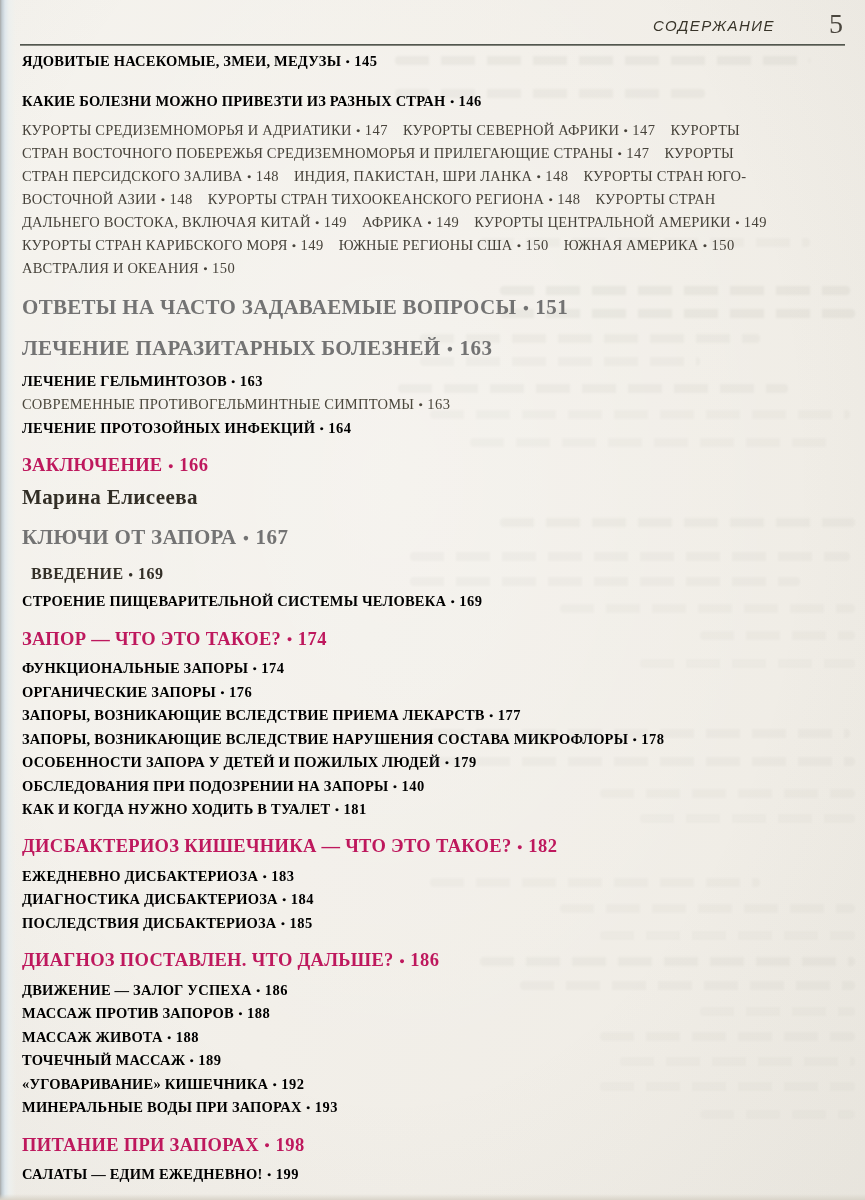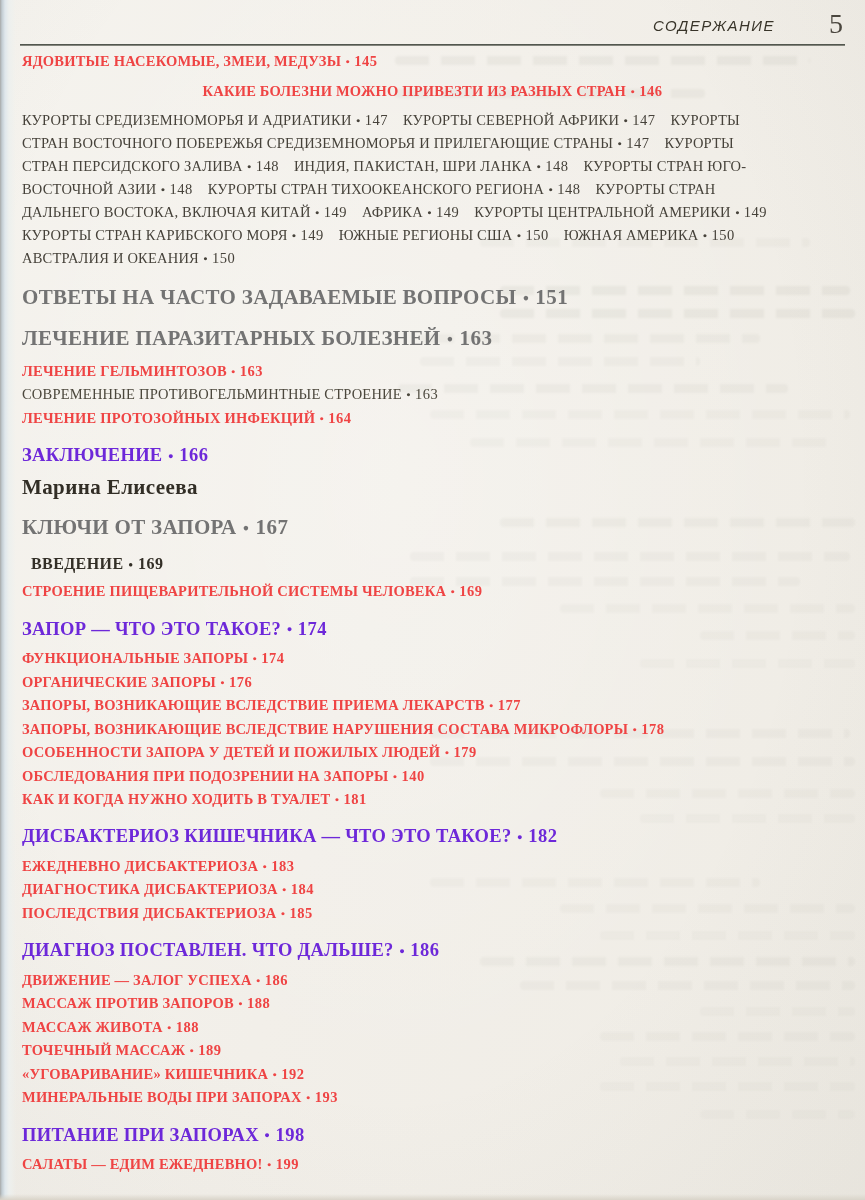--- a/index.html
+++ b/index.html
@@ -38,30 +38,30 @@
   .page-number{
     position:absolute;right:2px;top:0px;
     font-size:28px;font-weight:normal;color:#4a463e;
   }
   .header-rule{
     position:absolute;left:0;right:0;top:36px;height:2px;
     background:linear-gradient(180deg,#4c514a 0,#5a5e55 60%,rgba(120,120,110,.35) 100%);
   }
   
   #toc{position:absolute;left:22px;right:22px;top:50px;color:#39342b;}
-  .entry{font-size:14.5px;font-weight:bold;line-height:22.5px;letter-spacing:.2px;color:#ef4444;}
+  .entry{font-size:14.5px;font-weight:bold;line-height:22.5px;letter-spacing:.2px;color:#000000;}
   .entry.light{font-weight:normal;color:#4b473c;}
-  .gap-sm{margin-top:7px;text-align:center;}
+  .gap-sm{margin-top:17px;}
   .runin{font-size:14.5px;font-weight:normal;line-height:22px;letter-spacing:.2px;
          color:#46423a;max-width:762px;margin-top:5px;text-align:left;}
   .runin .runin-sep{display:inline-block;width:15px;}
   .chapter{font-size:21px;font-weight:bold;line-height:26px;letter-spacing:.3px;
            margin-top:14px;margin-bottom:8px;color:#737373;}
   .section{font-size:18.5px;font-weight:bold;line-height:24px;letter-spacing:.3px;
-           margin-top:13px;margin-bottom:6px;color:#6d28d9;}
+           margin-top:13px;margin-bottom:6px;color:#be185d;}
   .subsection{font-size:16px;font-weight:bold;line-height:22.5px;letter-spacing:.4px;
            margin-top:12px;margin-bottom:4px;color:#332f27;margin-left:9px;}
   .author{font-size:21px;font-weight:bold;line-height:26px;letter-spacing:.4px;
            margin-bottom:2px;color:#322e26;}
   .dot{font-size:.5em;vertical-align:.28em;margin:0 .6em;letter-spacing:0;}
   .pageref{letter-spacing:.5px;}
 </style>
 </head>
 <body>
 
@@ -106,21 +106,21 @@
   <div class="header-rule"></div>
 </div>
 
 <div id="toc">
     <div class="entry"><span>ЯДОВИТЫЕ НАСЕКОМЫЕ, ЗМЕИ, МЕДУЗЫ</span><span class="dot">●</span><span class="pageref">145</span></div>
     <div class="entry gap-sm"><span>КАКИЕ БОЛЕЗНИ МОЖНО ПРИВЕЗТИ ИЗ РАЗНЫХ СТРАН</span><span class="dot">●</span><span class="pageref">146</span></div>
     <div class="runin"><span>КУРОРТЫ СРЕДИЗЕМНОМОРЬЯ И АДРИАТИКИ</span><span class="dot">●</span><span class="pageref">147</span><span class="runin-sep"></span><span>КУРОРТЫ СЕВЕРНОЙ АФРИКИ</span><span class="dot">●</span><span class="pageref">147</span><span class="runin-sep"></span><span>КУРОРТЫ СТРАН ВОСТОЧНОГО ПОБЕРЕЖЬЯ СРЕДИЗЕМНОМОРЬЯ И ПРИЛЕГАЮЩИЕ СТРАНЫ</span><span class="dot">●</span><span class="pageref">147</span><span class="runin-sep"></span><span>КУРОРТЫ СТРАН ПЕРСИДСКОГО ЗАЛИВА</span><span class="dot">●</span><span class="pageref">148</span><span class="runin-sep"></span><span>ИНДИЯ, ПАКИСТАН, ШРИ ЛАНКА</span><span class="dot">●</span><span class="pageref">148</span><span class="runin-sep"></span><span>КУРОРТЫ СТРАН ЮГО-ВОСТОЧНОЙ АЗИИ</span><span class="dot">●</span><span class="pageref">148</span><span class="runin-sep"></span><span>КУРОРТЫ СТРАН ТИХООКЕАНСКОГО РЕГИОНА</span><span class="dot">●</span><span class="pageref">148</span><span class="runin-sep"></span><span>КУРОРТЫ СТРАН ДАЛЬНЕГО ВОСТОКА, ВКЛЮЧАЯ КИТАЙ</span><span class="dot">●</span><span class="pageref">149</span><span class="runin-sep"></span><span>АФРИКА</span><span class="dot">●</span><span class="pageref">149</span><span class="runin-sep"></span><span>КУРОРТЫ ЦЕНТРАЛЬНОЙ АМЕРИКИ</span><span class="dot">●</span><span class="pageref">149</span><span class="runin-sep"></span><span>КУРОРТЫ СТРАН КАРИБСКОГО МОРЯ</span><span class="dot">●</span><span class="pageref">149</span><span class="runin-sep"></span><span>ЮЖНЫЕ РЕГИОНЫ США</span><span class="dot">●</span><span class="pageref">150</span><span class="runin-sep"></span><span>ЮЖНАЯ АМЕРИКА</span><span class="dot">●</span><span class="pageref">150</span><span class="runin-sep"></span><span>АВСТРАЛИЯ И ОКЕАНИЯ</span><span class="dot">●</span><span class="pageref">150</span></div>
     <div class="chapter"><span>ОТВЕТЫ НА ЧАСТО ЗАДАВАЕМЫЕ ВОПРОСЫ</span><span class="dot">●</span><span class="pageref">151</span></div>
     <div class="chapter"><span>ЛЕЧЕНИЕ ПАРАЗИТАРНЫХ БОЛЕЗНЕЙ</span><span class="dot">●</span><span class="pageref">163</span></div>
     <div class="entry"><span>ЛЕЧЕНИЕ ГЕЛЬМИНТОЗОВ</span><span class="dot">●</span><span class="pageref">163</span></div>
-    <div class="entry light"><span>СОВРЕМЕННЫЕ ПРОТИВОГЕЛЬМИНТНЫЕ СТРОЕНИЕ</span><span class="dot">●</span><span class="pageref">163</span></div>
+    <div class="entry light"><span>СОВРЕМЕННЫЕ ПРОТИВОГЕЛЬМИНТНЫЕ СИМПТОМЫ</span><span class="dot">●</span><span class="pageref">163</span></div>
     <div class="entry"><span>ЛЕЧЕНИЕ ПРОТОЗОЙНЫХ ИНФЕКЦИЙ</span><span class="dot">●</span><span class="pageref">164</span></div>
     <div class="section"><span>ЗАКЛЮЧЕНИЕ</span><span class="dot">●</span><span class="pageref">166</span></div>
     <div class="author"><span>Марина Елисеева</span></div>
     <div class="chapter"><span>КЛЮЧИ ОТ ЗАПОРА</span><span class="dot">●</span><span class="pageref">167</span></div>
     <div class="subsection"><span>ВВЕДЕНИЕ</span><span class="dot">●</span><span class="pageref">169</span></div>
     <div class="entry"><span>СТРОЕНИЕ ПИЩЕВАРИТЕЛЬНОЙ СИСТЕМЫ ЧЕЛОВЕКА</span><span class="dot">●</span><span class="pageref">169</span></div>
     <div class="section"><span>ЗАПОР — ЧТО ЭТО ТАКОЕ?</span><span class="dot">●</span><span class="pageref">174</span></div>
     <div class="entry"><span>ФУНКЦИОНАЛЬНЫЕ ЗАПОРЫ</span><span class="dot">●</span><span class="pageref">174</span></div>
     <div class="entry"><span>ОРГАНИЧЕСКИЕ ЗАПОРЫ</span><span class="dot">●</span><span class="pageref">176</span></div>
     <div class="entry"><span>ЗАПОРЫ, ВОЗНИКАЮЩИЕ ВСЛЕДСТВИЕ ПРИЕМА ЛЕКАРСТВ</span><span class="dot">●</span><span class="pageref">177</span></div>

